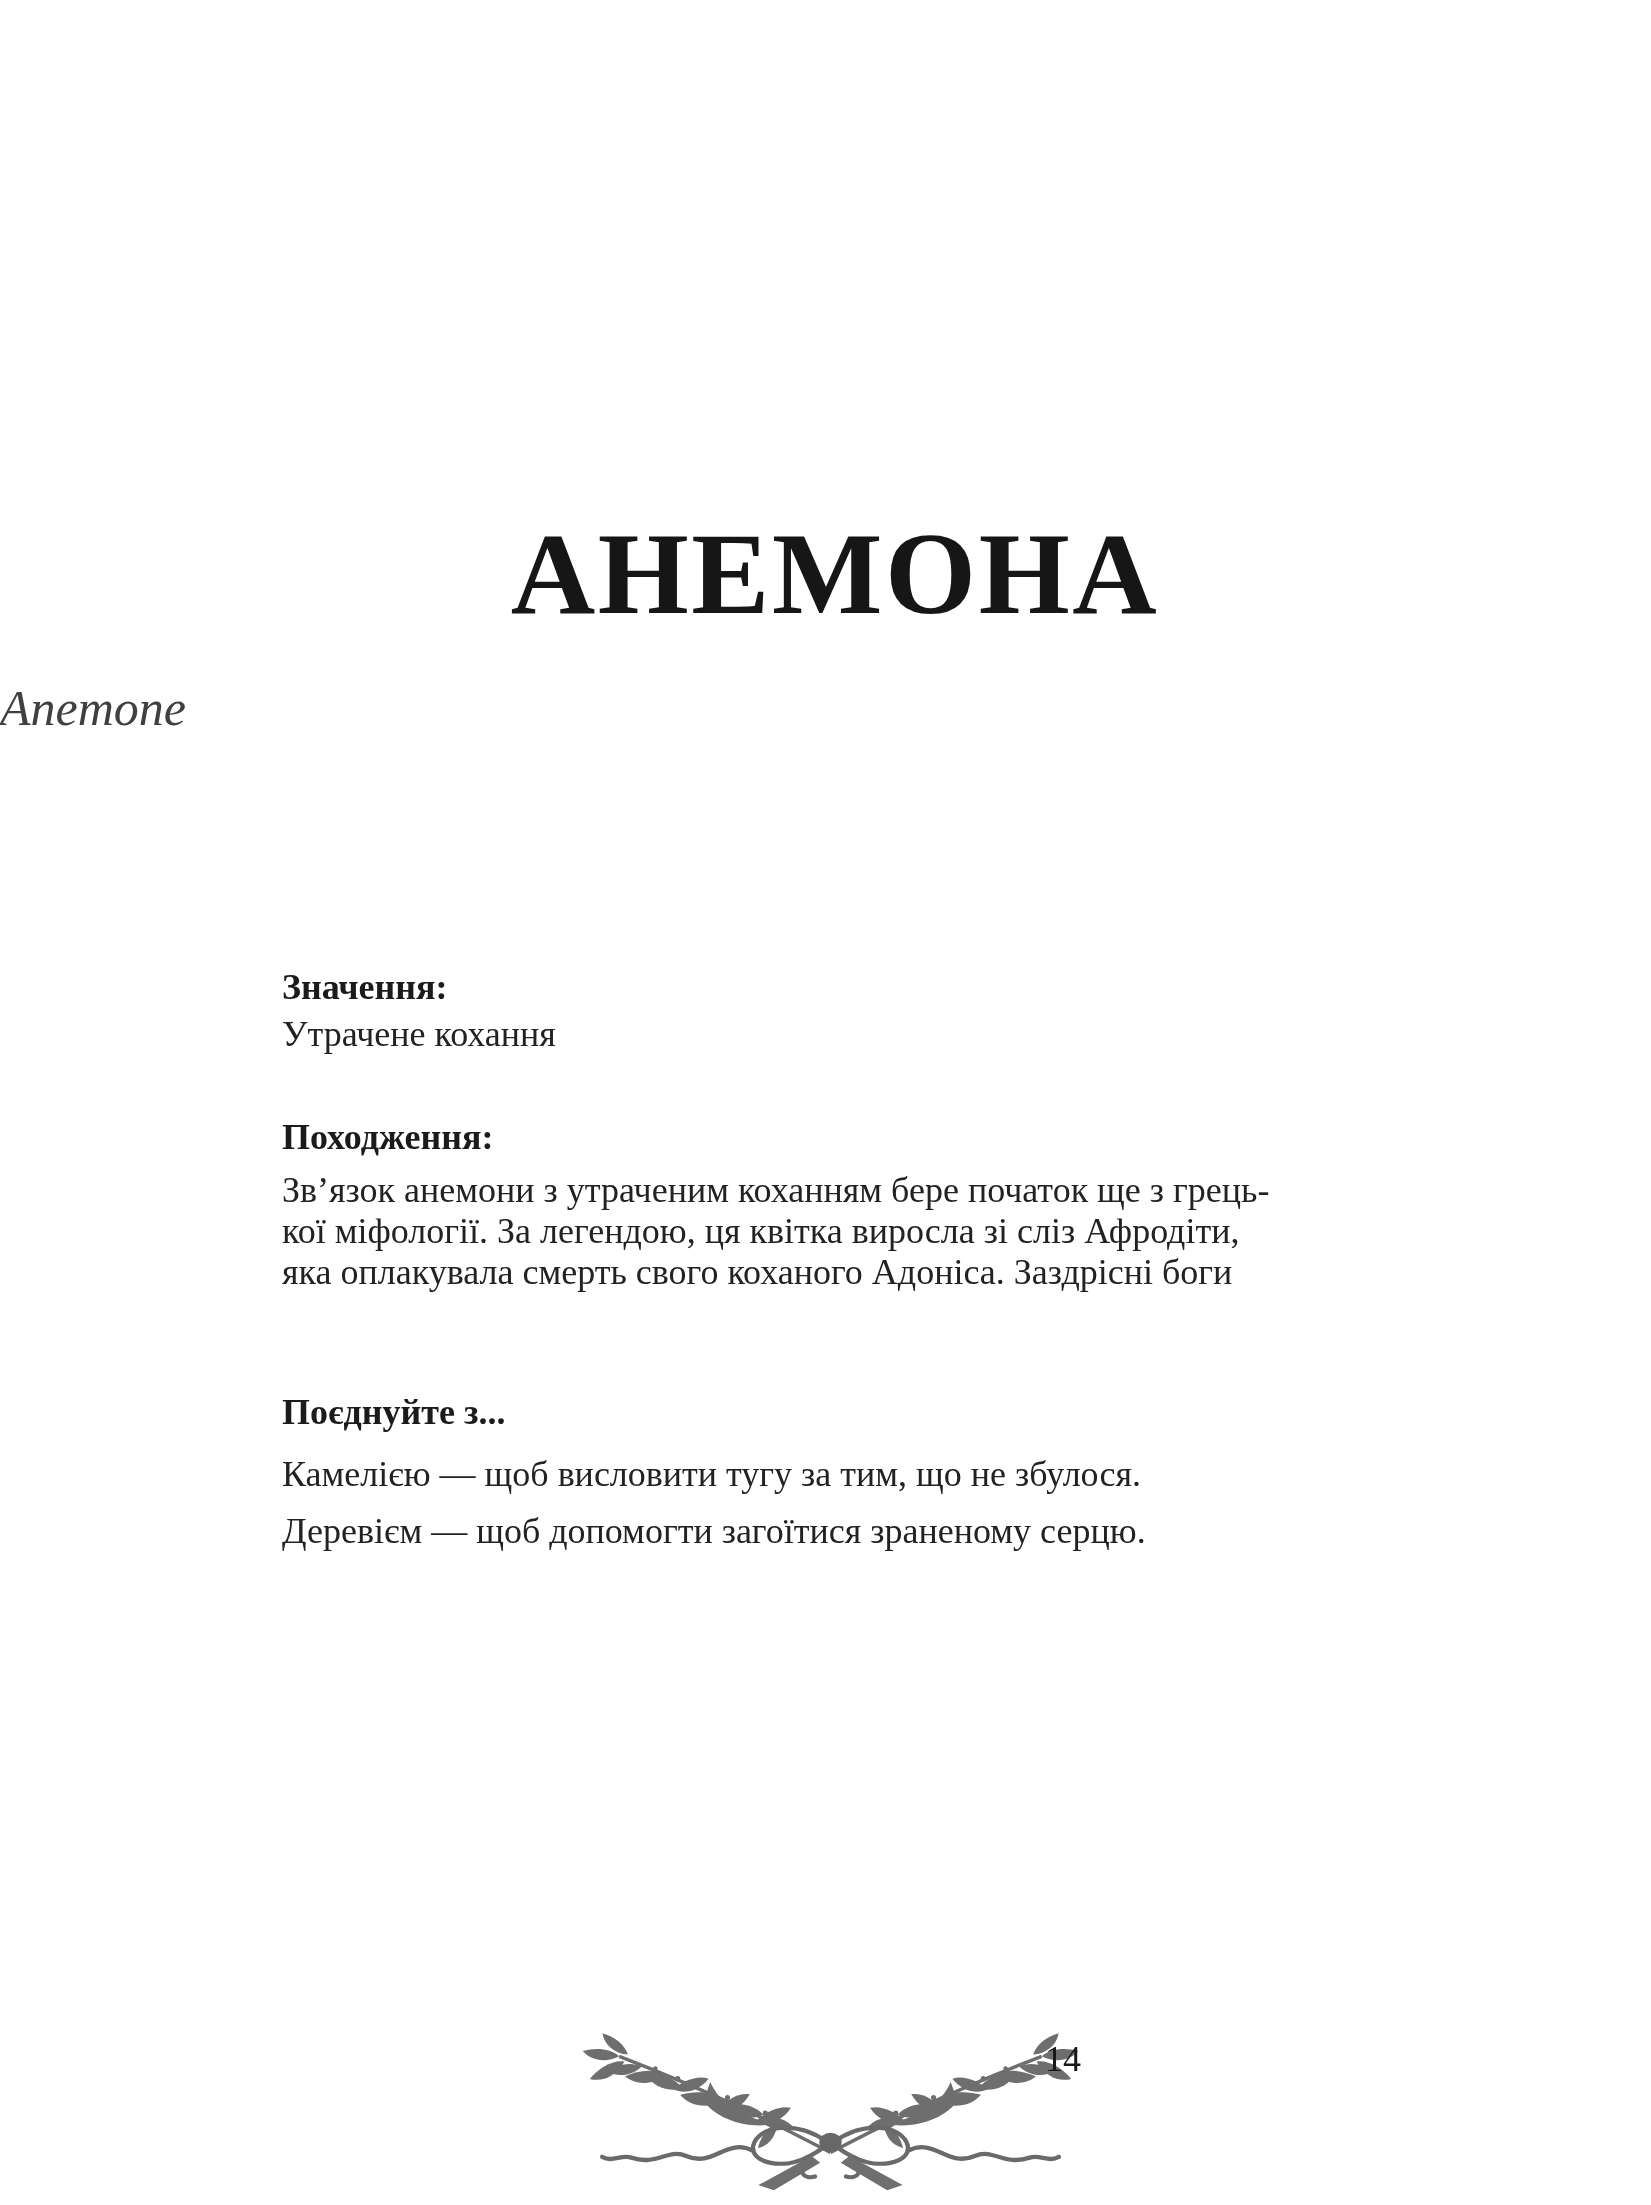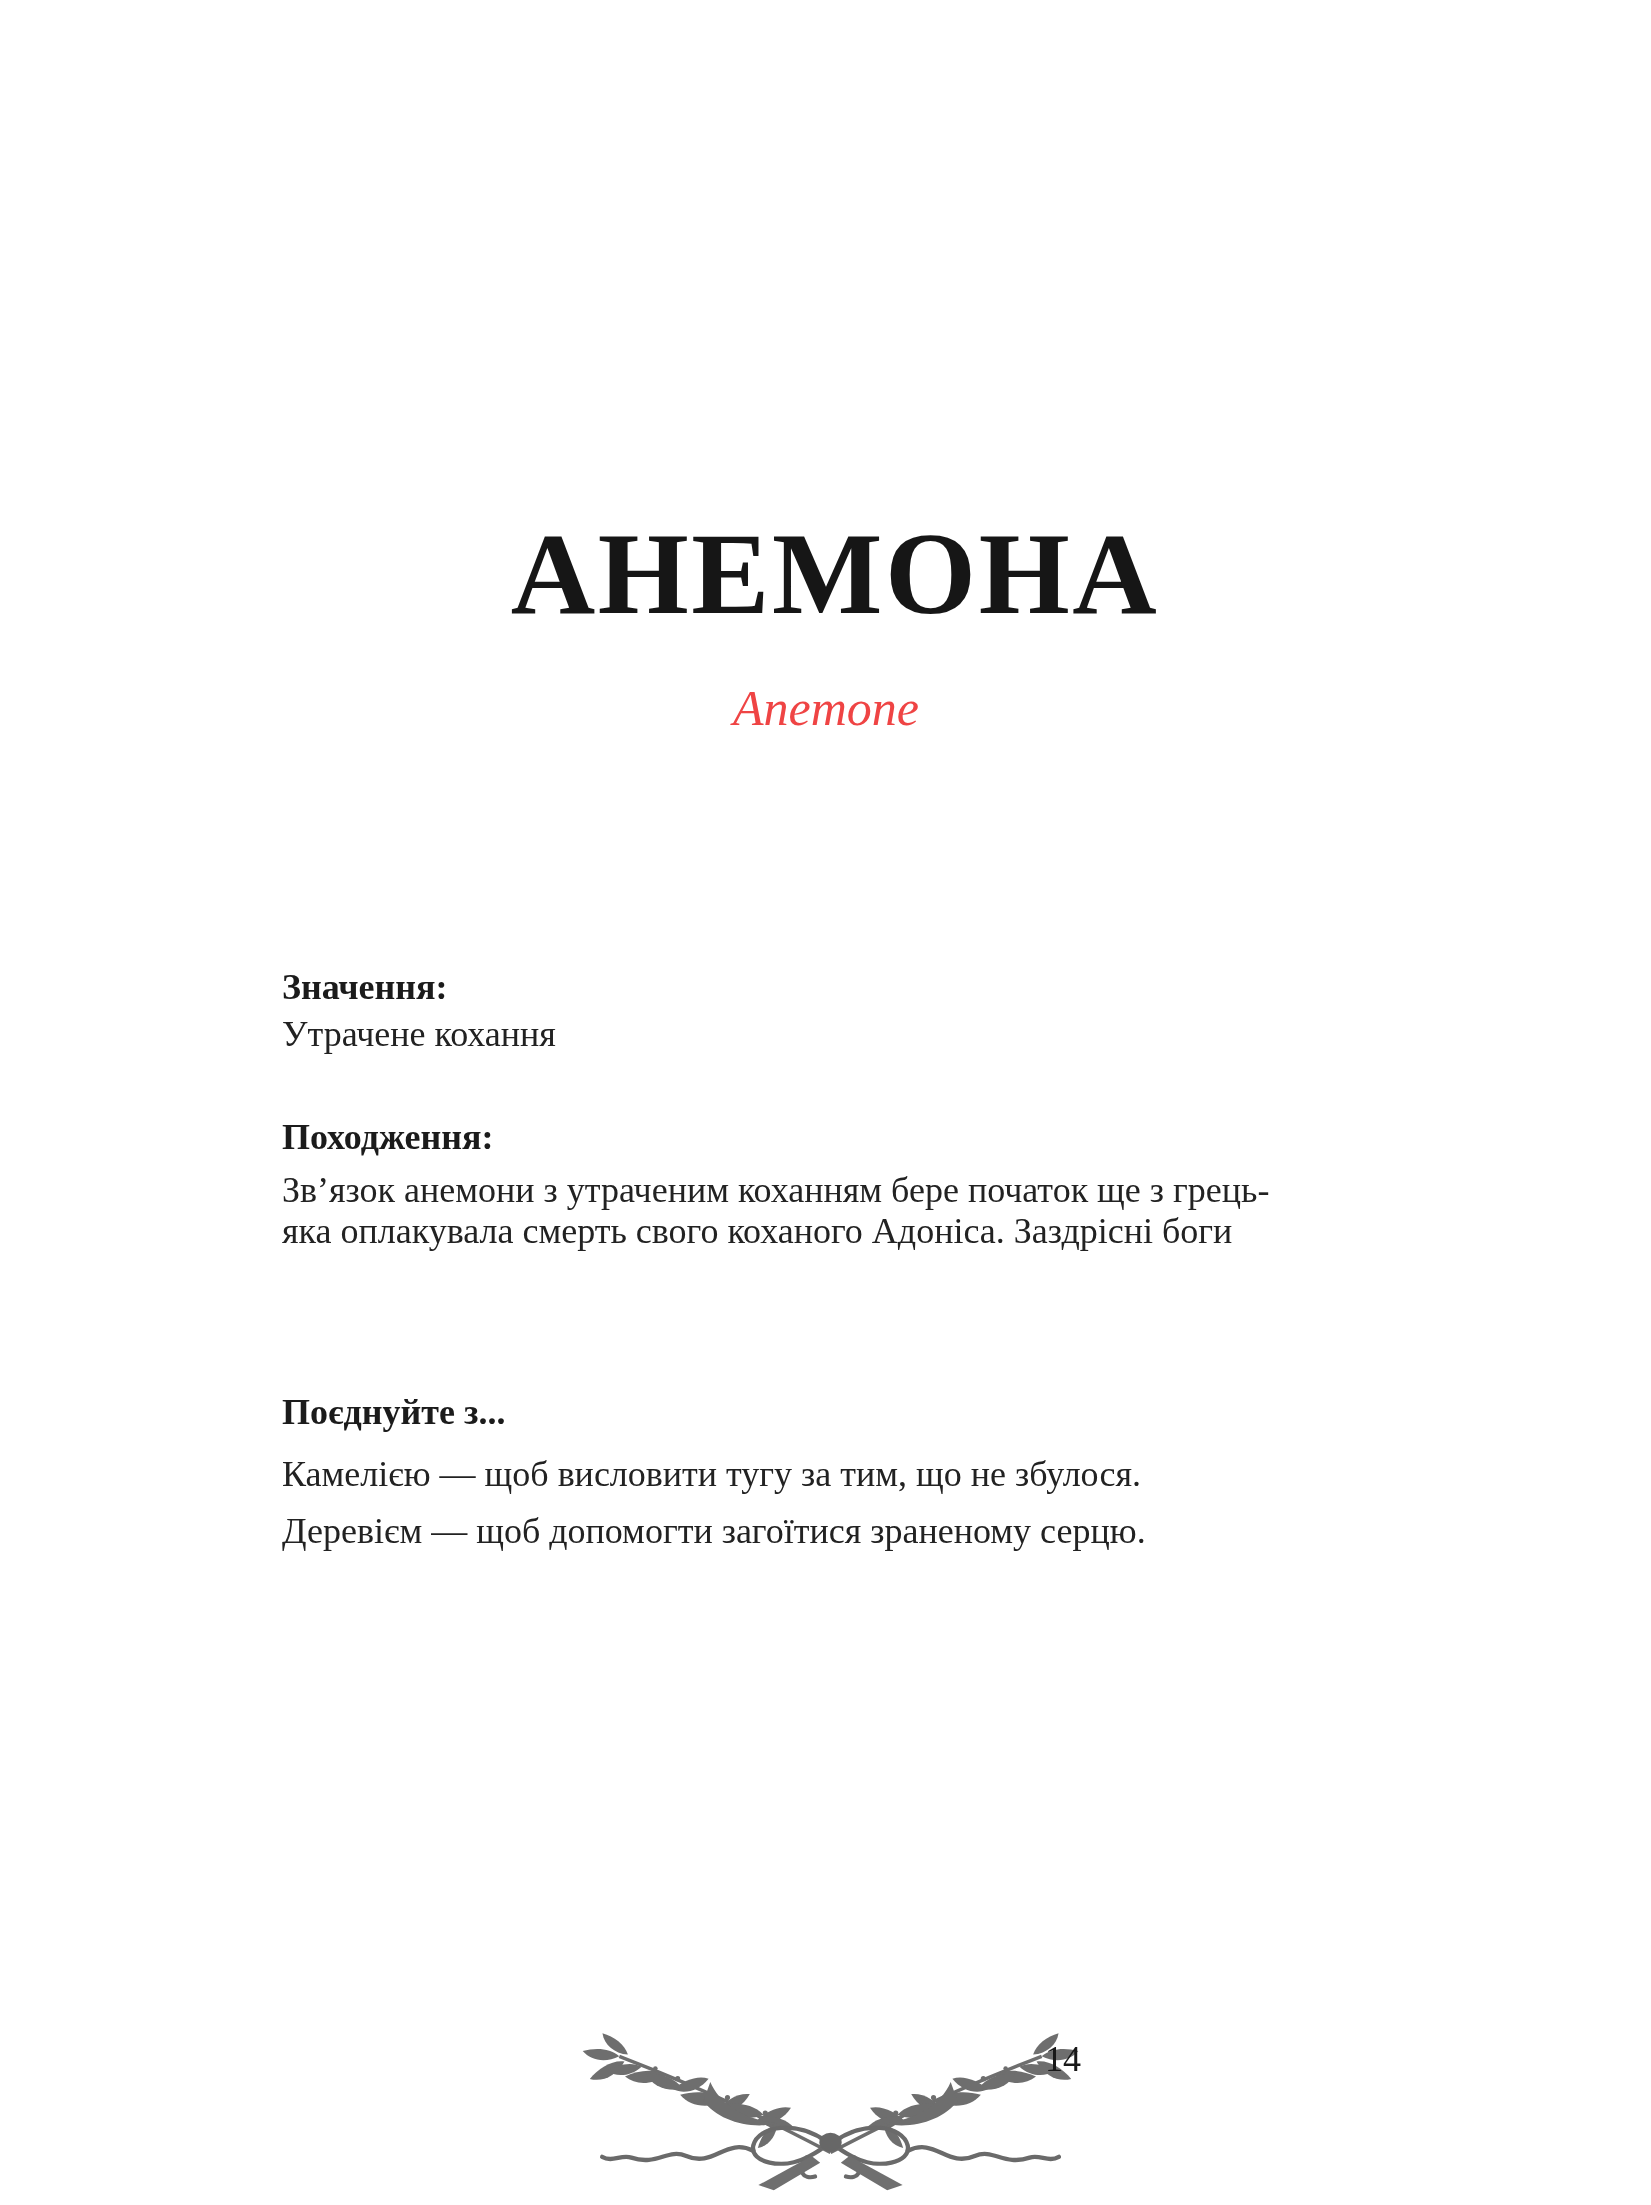--- a/index.html
+++ b/index.html
@@ -25,25 +25,25 @@
     font-size: 117px;
     font-weight: 700;
     letter-spacing: 2.6px;
     line-height: 1;
     color: #161616;
   }
   .subtitle {
     top: 683px;
     left: 0;
     width: 1652px;
-    text-align: center;
+    text-align: left;
     font-size: 50px;
     font-style: italic;
     line-height: 1;
-    color: #ef4444;
+    color: #404040;
   }
 
   .col {
     left: 282px;
     width: 1075px;
   }
   .heading {
     font-size: 36px;
     font-weight: 700;
     line-height: 41px;
@@ -90,20 +90,21 @@
   <div class="abs title">АНЕМОНА</div>
 
   <div class="abs subtitle">Anemone</div>
 
   <div class="abs col heading s0-heading">Значення:</div>
   <div class="abs col bodyline s0-line0">Утрачене кохання</div>
 
   <div class="abs col heading s1-heading">Походження:</div>
   <div class="abs col s1-para">
     <div class="bodyline">Зв’язок анемони з утраченим коханням бере початок ще з грець-</div>
+    <div class="bodyline">кої міфології. За легендою, ця квітка виросла зі сліз Афродіти,</div>
     <div class="bodyline">яка оплакувала смерть свого коханого Адоніса. Заздрісні боги</div>
   </div>
 
   <div class="abs col heading s2-heading">Поєднуйте з...</div>
   <div class="abs col bodyline s2-line0">Камелією — щоб висловити тугу за тим, що не збулося.</div>
   <div class="abs col bodyline s2-line1">Деревієм — щоб допомогти загоїтися зраненому серцю.</div>
 
   <div class="abs ornament-wrap">
     <svg viewBox="0 0 580 205" width="499" height="176" aria-hidden="true">
       <defs>

